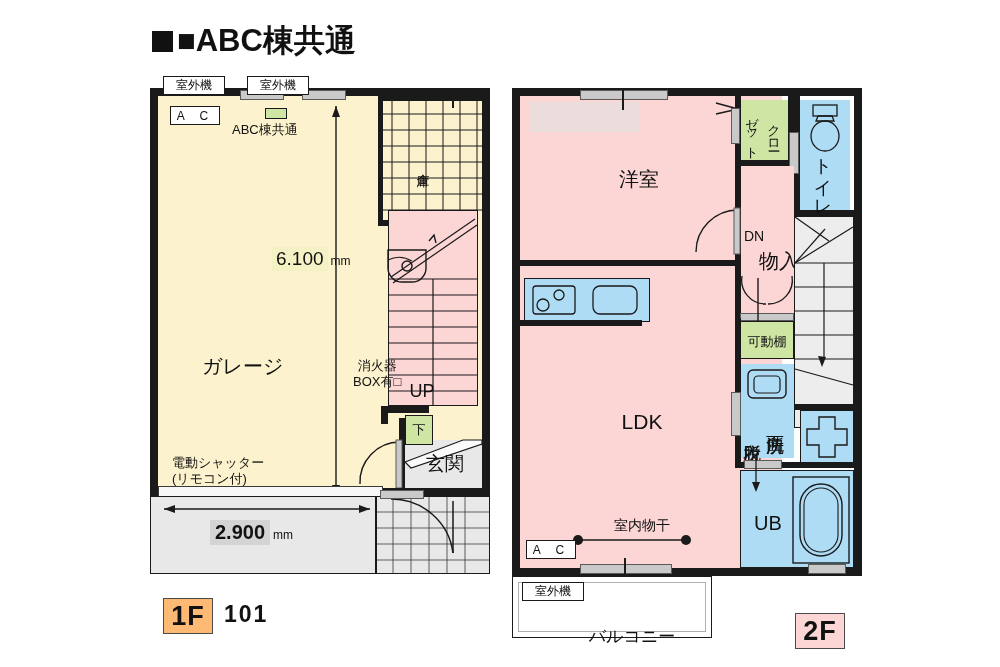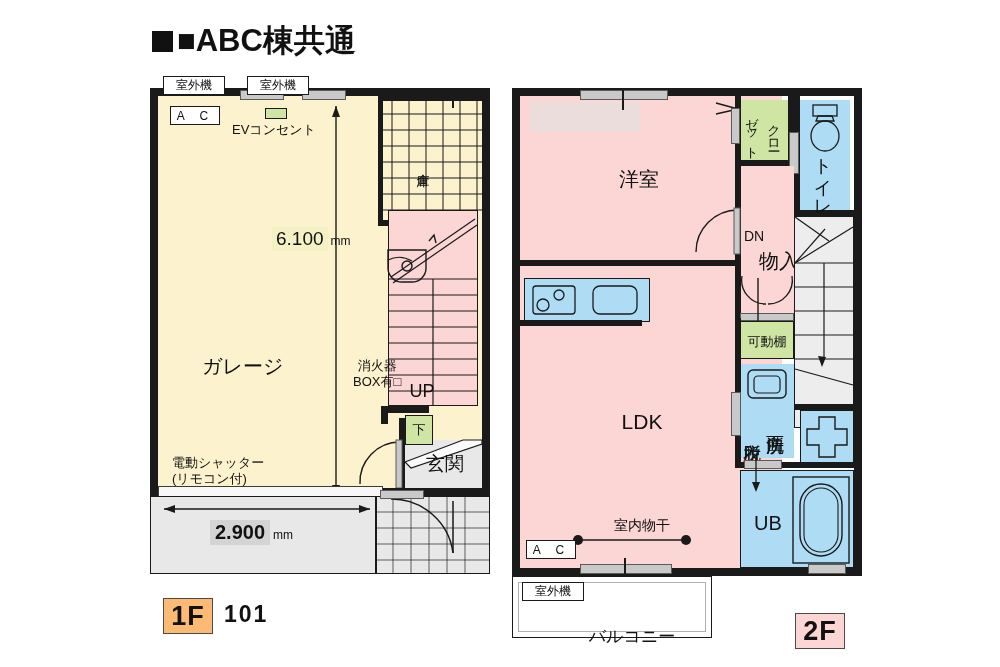--- a/index.html
+++ b/index.html
@@ -36,21 +36,21 @@
   
   .tag{border:1.6px solid #1a1a1a;background:#ffffff;font-size:12px;
        padding:1px 4px;box-sizing:border-box;white-space:nowrap;
        display:flex;align-items:center;justify-content:center;}
   .tag-ac{letter-spacing:6px;padding-left:5px;}
 
   
   .win{background:#c9c9c9;border:1.3px solid #5a5a5a;box-sizing:border-box;}
 
   
-  .dimbox{background:#f4f2c4;font-size:19px;padding:1px 4px;white-space:nowrap;}
+  .dimbox{background:#f4f2c4;font-size:19px;padding:1px 4px;white-space:nowrap;margin-top:20px;}
   .dimbox-g{background:#d4d4d4;font-size:20px;font-weight:bold;padding:1px 5px;white-space:nowrap;}
   .mm{font-size:12px;margin-left:3px;}
 
   
   .fbadge{border:1.6px solid #4a4a4a;font-size:27px;font-weight:bold;
           display:flex;align-items:center;justify-content:center;letter-spacing:1px;}
   #badge1f{background:#fdba74;}
   #badge2f{background:#fcd5d5;margin-top:15px;}
   #unit101{font-size:23px;font-weight:bold;letter-spacing:2px;}
 
@@ -148,21 +148,21 @@
       <rect x="40" y="0" width="6" height="48" fill="#c9c9c9" stroke="#5a5a5a" stroke-width="1"></rect>
     </svg>
   </div>
 
   <div class="abs lbl-s" style="left:203px;top:270px;line-height:1.25;text-align:center;">
     <div>消火器</div>
     <div>BOX有□</div>
   </div>
 
   <div class="abs green thin" style="left:115px;top:20px;width:22px;height:11px;"></div>
-  <div class="abs lbl-s" style="left:82px;top:33px;">EVコンセント</div>
+  <div class="abs lbl-s" style="left:82px;top:33px;">ABC棟共通</div>
 
   <div class="abs tag tag-ac" style="left:20px;top:18px;width:50px;height:19px;">A  C</div>
 
   <div class="abs lbl" style="left:52px;top:265px;font-size:20px;">ガレージ</div>
 
   <div class="abs" style="left:178px;top:18px;width:16px;height:390px;">
     <svg width="16" height="390" viewBox="0 0 16 390">
       <line class="st" stroke-width="1.4" x1="8" y1="0" x2="8" y2="390"></line>
       <polygon points="8,0 4,11 12,11" fill="#1a1a1a"></polygon>
       <polygon points="8,390 4,379 12,379" fill="#1a1a1a"></polygon>

